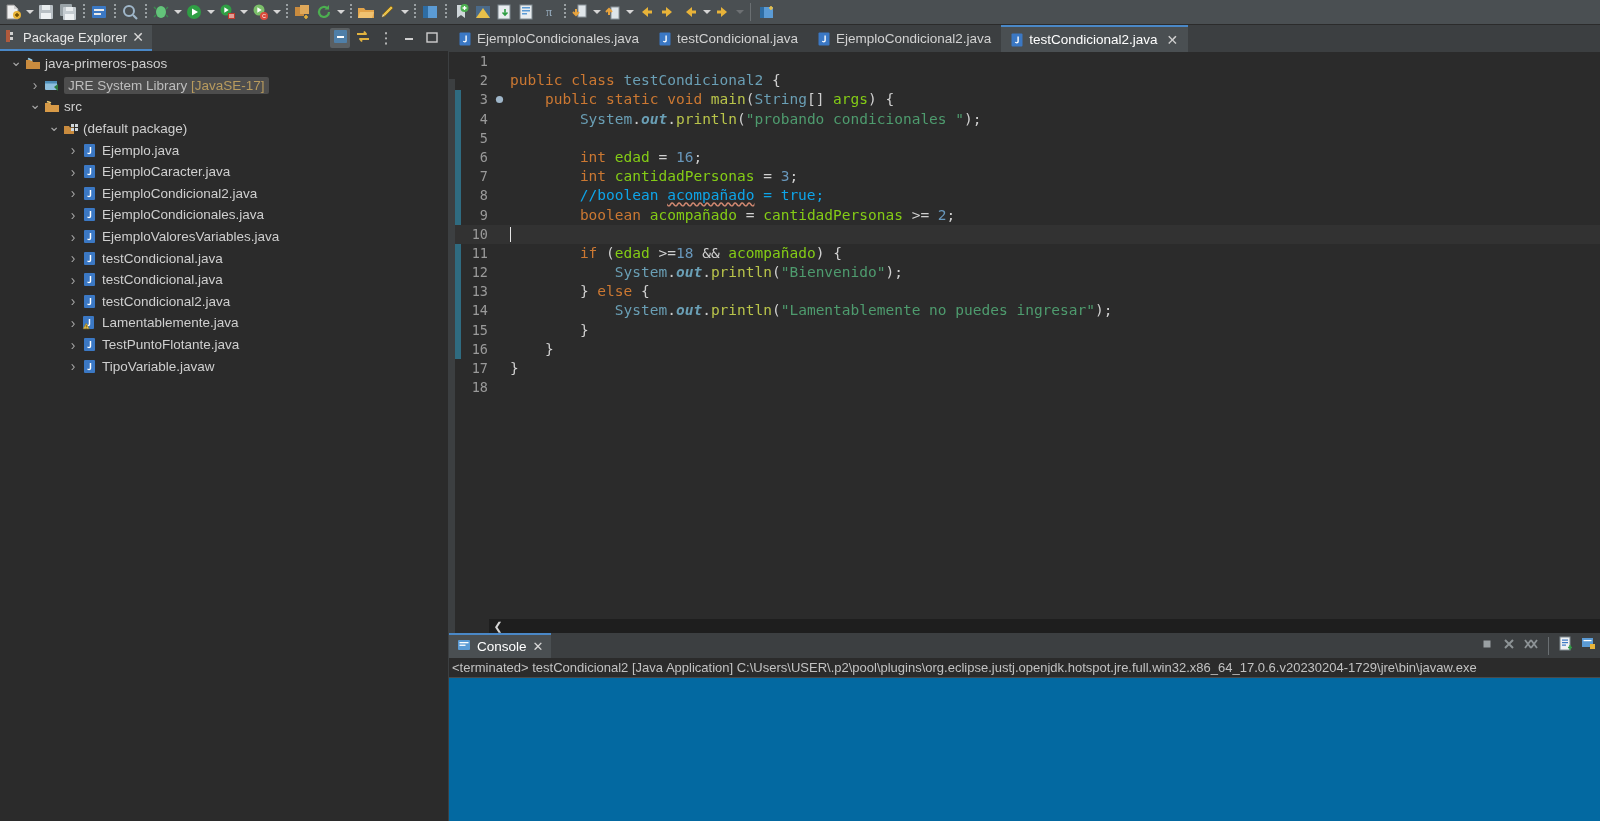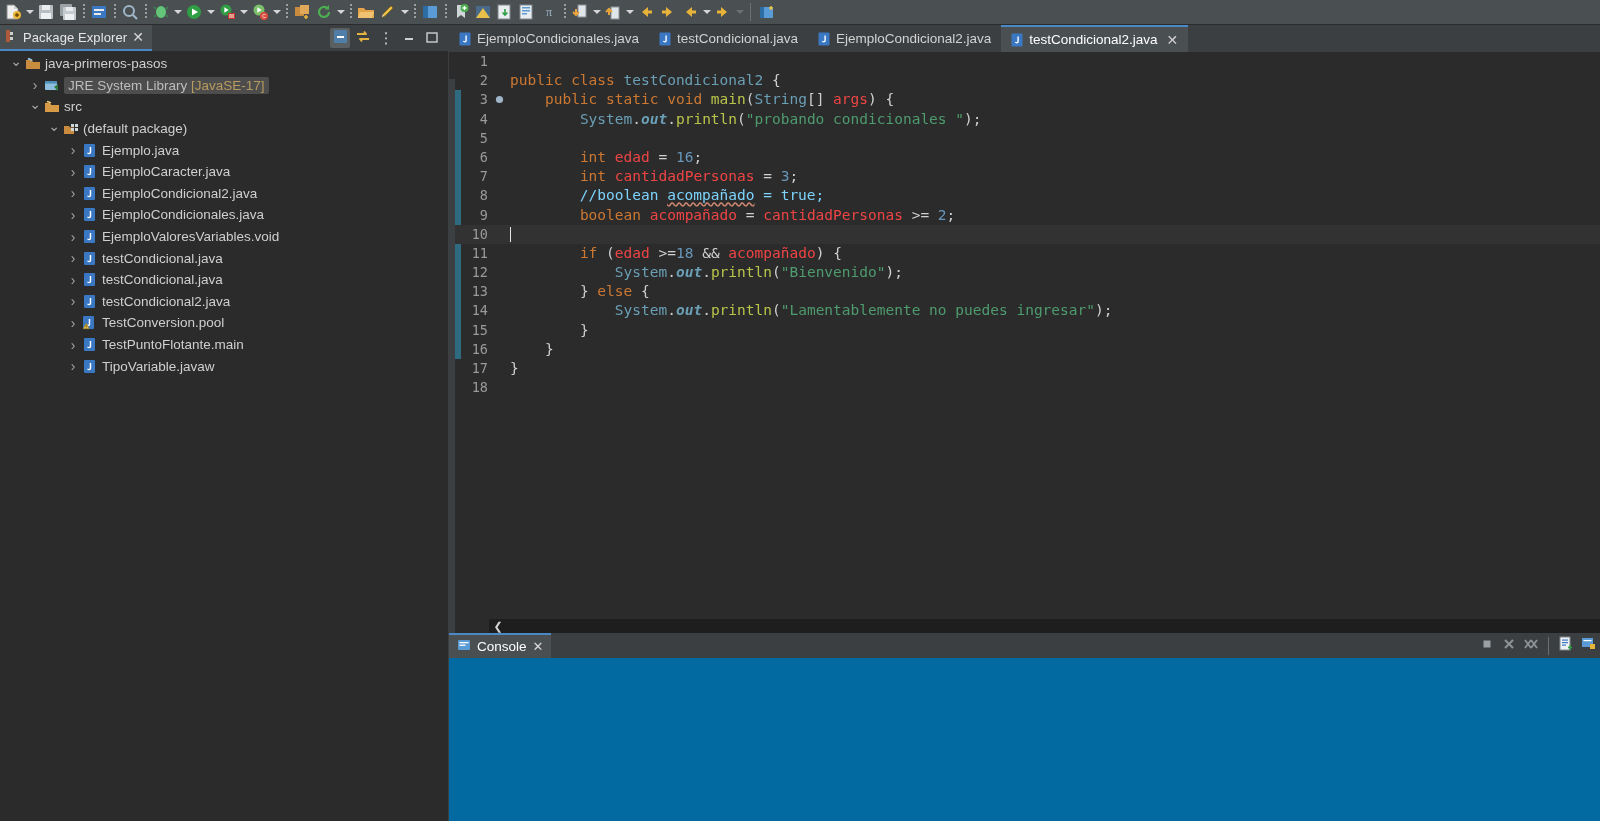--- a/index.html
+++ b/index.html
@@ -73,24 +73,24 @@
   .cline { position:relative; height:19.2px; display:flex; align-items:center; }
   .cline.cur { background:#323232; }
   .lno {
     width:37px; text-align:right; padding-right:4px; color:#9a9a9a; flex:none;
     font-family:"DejaVu Sans Mono","Liberation Mono",monospace; font-size:13.5px;
   }
   .bpt { width:14px; flex:none; display:flex; align-items:center; justify-content:center; }
   .ctxt { padding-left:4px;text-align:center; }
   .k { color:#cc7832; }        
   .t { color:#6a9fb5; }        
-  .v { color:#ef4444; }        
+  .v { color:#84cc16; }        
   .n { color:#6897bb; }        
   .s { color:#4e9b6e; }        
-  .c { color:#7dd3fc; }        
+  .c { color:#0ea5e9; }        
   .f { color:#b9c44a; }        
   .o { color:#cfcfcf; }        
   .stat { color:#6a9fb5; font-style:italic; font-weight:bold; }
   .squig { text-decoration: underline wavy #d08770; text-decoration-skip-ink:none; }
   .caret { display:inline-block; width:1px; height:15px; background:#e6e6e6; vertical-align:-3px; }
 
   .hscroll { position:absolute; left:40px; right:0; bottom:0; height:14px; background:#1e1e1e; display:flex; align-items:center; }
   .hs-left { width:18px; text-align:center; color:#d6d6d6; font-size:11px; }
   .ed-left-edge { position:absolute; left:0; top:27px; bottom:0; width:6px; background:#3c3f41; }
 
@@ -508,21 +508,21 @@
         </div>
         <div class="trow">
           <span style="display: inline-block; width: 65px; flex: 0 0 auto;"></span>
           <span class="tw" style="font-size: 14px;">›</span>
           <span class="ticon">
             <svg width="13" height="15" viewBox="0 0 13 15">
               <rect x="1" y="1" width="11" height="13" rx="1" fill="#3b78c4"></rect>
               <path d="M8.2 4v5.2c0 1.3-1 2-2.2 2-.9 0-1.6-.35-2-.85l.9-.95c.25.3.6.5 1 .5.5 0 .85-.3.85-.95V4z" fill="#ffffff"></path>
             </svg>
           </span>
-          <span class="tlabel-wrap"><span class="tlabel">EjemploValoresVariables.void</span></span>
+          <span class="tlabel-wrap"><span class="tlabel">EjemploValoresVariables.java</span></span>
         </div>
         <div class="trow">
           <span style="display: inline-block; width: 65px; flex: 0 0 auto;"></span>
           <span class="tw" style="font-size: 14px;">›</span>
           <span class="ticon">
             <svg width="13" height="15" viewBox="0 0 13 15">
               <rect x="1" y="1" width="11" height="13" rx="1" fill="#3b78c4"></rect>
               <path d="M8.2 4v5.2c0 1.3-1 2-2.2 2-.9 0-1.6-.35-2-.85l.9-.95c.25.3.6.5 1 .5.5 0 .85-.3.85-.95V4z" fill="#ffffff"></path>
             </svg>
           </span>
@@ -555,32 +555,32 @@
           <span class="tw" style="font-size: 14px;">›</span>
           <span class="ticon">
             <svg width="15" height="15" viewBox="0 0 15 15">
               <rect x="1" y="1" width="11" height="13" rx="1" fill="#3b78c4"></rect>
               <path d="M8.2 4v5.2c0 1.3-1 2-2.2 2-.9 0-1.6-.35-2-.85l.9-.95c.25.3.6.5 1 .5.5 0 .85-.3.85-.95V4z" fill="#ffffff"></path>
               <path d="M4.2 8.2l3 5.6H1.2z" fill="#e8c04a" stroke="#9a7a16" stroke-width=".6"></path>
               <rect x="3.85" y="10" width=".7" height="2.2" fill="#4a3a00"></rect>
               <rect x="3.85" y="12.7" width=".7" height=".7" fill="#4a3a00"></rect>
             </svg>
           </span>
-          <span class="tlabel-wrap"><span class="tlabel">TestConversion.pool</span></span>
-        </div>
-        <div class="trow">
-          <span style="display: inline-block; width: 65px; flex: 0 0 auto;"></span>
-          <span class="tw" style="font-size: 14px;">›</span>
-          <span class="ticon">
-            <svg width="13" height="15" viewBox="0 0 13 15">
-              <rect x="1" y="1" width="11" height="13" rx="1" fill="#3b78c4"></rect>
-              <path d="M8.2 4v5.2c0 1.3-1 2-2.2 2-.9 0-1.6-.35-2-.85l.9-.95c.25.3.6.5 1 .5.5 0 .85-.3.85-.95V4z" fill="#ffffff"></path>
-            </svg>
-          </span>
-          <span class="tlabel-wrap"><span class="tlabel">TestPuntoFlotante.main</span></span>
+          <span class="tlabel-wrap"><span class="tlabel">Lamentablemente.java</span></span>
+        </div>
+        <div class="trow">
+          <span style="display: inline-block; width: 65px; flex: 0 0 auto;"></span>
+          <span class="tw" style="font-size: 14px;">›</span>
+          <span class="ticon">
+            <svg width="13" height="15" viewBox="0 0 13 15">
+              <rect x="1" y="1" width="11" height="13" rx="1" fill="#3b78c4"></rect>
+              <path d="M8.2 4v5.2c0 1.3-1 2-2.2 2-.9 0-1.6-.35-2-.85l.9-.95c.25.3.6.5 1 .5.5 0 .85-.3.85-.95V4z" fill="#ffffff"></path>
+            </svg>
+          </span>
+          <span class="tlabel-wrap"><span class="tlabel">TestPuntoFlotante.java</span></span>
         </div>
         <div class="trow">
           <span style="display: inline-block; width: 65px; flex: 0 0 auto;"></span>
           <span class="tw" style="font-size: 14px;">›</span>
           <span class="ticon">
             <svg width="13" height="15" viewBox="0 0 13 15">
               <rect x="1" y="1" width="11" height="13" rx="1" fill="#3b78c4"></rect>
               <path d="M8.2 4v5.2c0 1.3-1 2-2.2 2-.9 0-1.6-.35-2-.85l.9-.95c.25.3.6.5 1 .5.5 0 .85-.3.85-.95V4z" fill="#ffffff"></path>
             </svg>
           </span>
@@ -685,15 +685,16 @@
           <span>
             <svg width="15" height="15" viewBox="0 0 15 15">
                 <rect x="1" y="2" width="11" height="9" fill="#5b9bd5"></rect>
                 <rect x="2.5" y="4" width="8" height="1.2" fill="#fff"></rect>
                 <path d="M9 8h5v5H9z" fill="#e8b339"></path>
               </svg>
           </span>
         </div>
       </div>
     </div>
+    <div class="cterm">&lt;terminated&gt; testCondicional2 [Java Application] C:\Users\USER\.p2\pool\plugins\org.eclipse.justj.openjdk.hotspot.jre.full.win32.x86_64_17.0.6.v20230204-1729\jre\bin\javaw.exe</div>
   </div>
 
 </div>
 
 </body></html>

